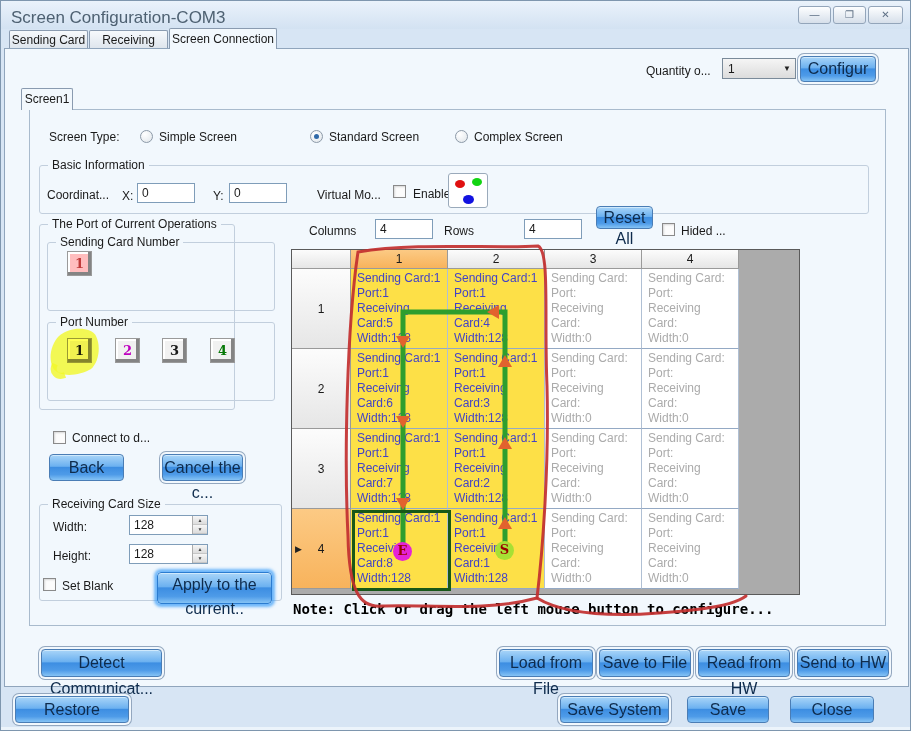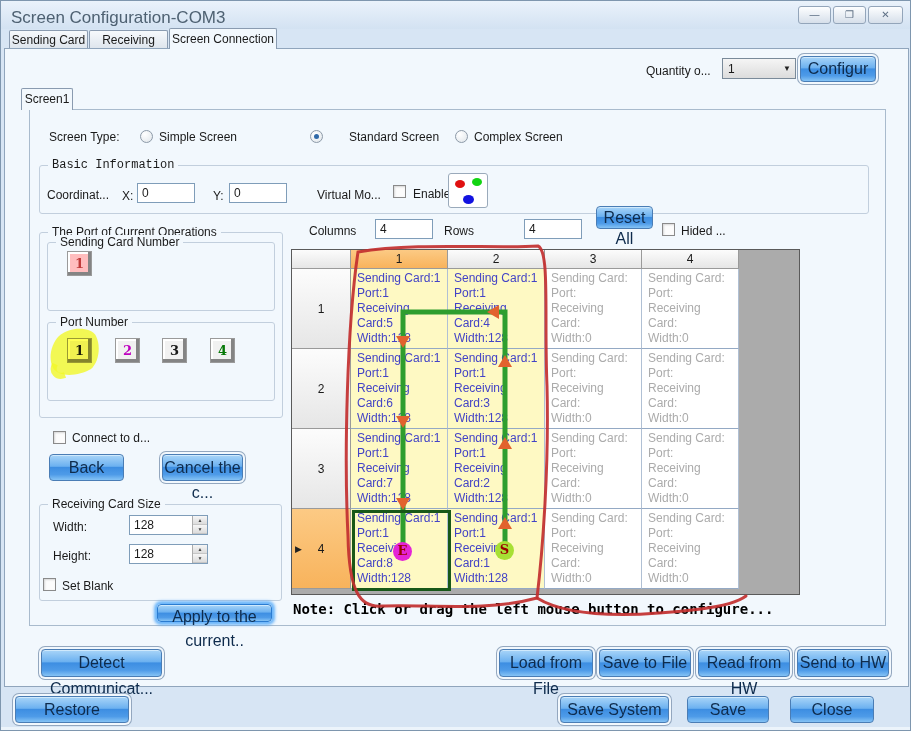--- a/index.html
+++ b/index.html
@@ -76,21 +76,21 @@
   #grid-table { position:absolute; left:0; top:0; display:grid;
     grid-template-columns:59px 97px 97px 97px 97px;
     grid-template-rows:19px 80px 80px 80px 80px; }
   .g-corner,.g-ch,.g-rh { background:linear-gradient(180deg,#fcfcfc,#e6e6e6);
     border-right:1px solid #9a9a9a; border-bottom:1px solid #9a9a9a; text-align:center; line-height:18px; }
   .g-rh { display:flex; align-items:center; justify-content:center; position:relative; }
   .g-ch.hl,.g-rh.hl { background:linear-gradient(180deg,#fcca84,#f8b35c); }
   .rind { position:absolute; left:3px; font-size:9px; color:#222; }
   .g-cell { background:#fff; color:#ababab; border-right:1px solid #b0c0d4; border-bottom:1px solid #94a9c4;
     padding:2px 0 0 6px; line-height:15px; overflow:hidden; }
-  .g-cell.filled { background:#fef9c3; color:#4343c6; }
+  .g-cell.filled { background:#fde047; color:#4343c6; }
 
   #selrect { position:absolute; left:60px; top:260px; width:99px; height:81px;
     border:3px solid #185818; z-index:30; pointer-events:none; }
   .esmark { position:absolute; width:19px; height:19px; border-radius:50%; z-index:40;
     font-family:"DejaVu Serif", serif; font-weight:bold; font-size:13px; color:#990000;
     text-align:center; line-height:18px; }
   #emark { left:392px; top:541px; background:#e423d6; }
   #smark { left:494px; top:540px; background:#a7e034; }
 
   svg.overlay { position:absolute; pointer-events:none; }
@@ -124,42 +124,42 @@
   </div>
   <div class="btn ring" style="left:799px;top:55px;width:76px;height:26px;line-height:24px;">Configur</div>
 
   <div class="tab active" style="left:20px;top:87px;width:52px;height:22px;line-height:21px;background:#f2f8fd;z-index:4;">Screen1</div>
   <div class="group" style="left:28px;top:108px;width:857px;height:517px;border-color:#a9bbcd;border-radius:0;"></div>
 
   <div class="lbl" style="left:48px;top:129px;">Screen Type:</div>
   <div class="radio" style="left:139px;top:129px;"></div>
   <div class="lbl" style="left:158px;top:129px;">Simple Screen</div>
   <div class="radio sel" style="left:309px;top:129px;"></div>
-  <div class="lbl" style="left:328px;top:129px;margin-left:20px;">Standard Screen</div>
+  <div class="lbl" style="left:328px;top:129px;">Standard Screen</div>
   <div class="radio" style="left:454px;top:129px;"></div>
   <div class="lbl" style="left:473px;top:129px;">Complex Screen</div>
 
-  <div class="group" style="left:38px;top:164px;width:830px;height:49px;font-family:Liberation Mono, monospace;">
+  <div class="group" style="left:38px;top:164px;width:830px;height:49px;">
     <span class="gt">Basic Information</span>
   </div>
   <div class="lbl" style="left:46px;top:187px;">Coordinat...</div>
   <div class="lbl" style="left:121px;top:188px;">X:</div>
   <div class="input" style="left:136px;top:182px;width:58px;height:20px;">0</div>
   <div class="lbl" style="left:212px;top:188px;">Y:</div>
   <div class="input" style="left:228px;top:182px;width:58px;height:20px;">0</div>
   <div class="lbl" style="left:316px;top:187px;">Virtual Mo...</div>
   <div class="cb" style="left:392px;top:184px;"></div>
   <div class="lbl" style="left:412px;top:186px;">Enable</div>
   <div style="position:absolute;left:447px;top:172px;width:40px;height:35px;background:#fff;border:1px solid #9aaabb;border-radius:3px;">
     <span style="position:absolute;left:6px;top:6px;width:10px;height:8px;border-radius:50%;background:#e01010;"></span>
     <span style="position:absolute;left:23px;top:4px;width:10px;height:8px;border-radius:50%;background:#12d412;"></span>
     <span style="position:absolute;left:14px;top:21px;width:11px;height:9px;border-radius:50%;background:#1212e0;"></span>
   </div>
 
-  <div class="group" style="left:38px;top:223px;width:244px;height:186px;margin-top:8px;">
+  <div class="group" style="left:38px;top:223px;width:196px;height:186px;">
     <span class="gt">The Port of Current Operations</span>
   </div>
   <div class="group" style="left:46px;top:241px;width:228px;height:69px;">
     <span class="gt">Sending Card Number</span>
   </div>
   <div class="bevelbtn pink" style="left:66px;top:250px;">1</div>
 
   <div class="group" style="left:46px;top:321px;width:228px;height:79px;">
     <span class="gt">Port Number</span>
   </div>
@@ -356,21 +356,21 @@
   <div class="lbl" style="left:52px;top:548px;">Height:</div>
   <div class="spin" style="left:128px;top:543px;">
     <span class="sv">128</span>
     <span class="sa">
         <span>▲</span>
         <span>▼</span>
       </span>
   </div>
   <div class="cb" style="left:42px;top:577px;"></div>
   <div class="lbl" style="left:61px;top:578px;">Set Blank</div>
-  <div class="btn glow" style="left:156px;top:571px;width:115px;height:18px;line-height:24px;margin-top:32px;">Apply to the current..</div>
+  <div class="btn glow" style="left:156px;top:571px;width:115px;height:32px;line-height:24px;">Apply to the current..</div>
 
   <div class="btn ring" style="left:40px;top:648px;width:121px;height:28px;line-height:26px;">Detect Communicat...</div>
   <div class="btn ring" style="left:498px;top:648px;width:94px;height:28px;line-height:26px;">Load from File</div>
   <div class="btn ring" style="left:598px;top:648px;width:92px;height:28px;line-height:26px;">Save to File</div>
   <div class="btn ring" style="left:697px;top:648px;width:92px;height:28px;line-height:26px;">Read from HW</div>
   <div class="btn ring" style="left:796px;top:648px;width:92px;height:28px;line-height:26px;">Send to HW</div>
 
   <div class="btn ring" style="left:14px;top:695px;width:114px;height:27px;line-height:25px;">Restore Factory S...</div>
   <div class="btn ring" style="left:559px;top:695px;width:109px;height:27px;line-height:25px;">Save System Con...</div>
   <div class="btn" style="left:686px;top:695px;width:82px;height:27px;line-height:25px;">Save</div>

